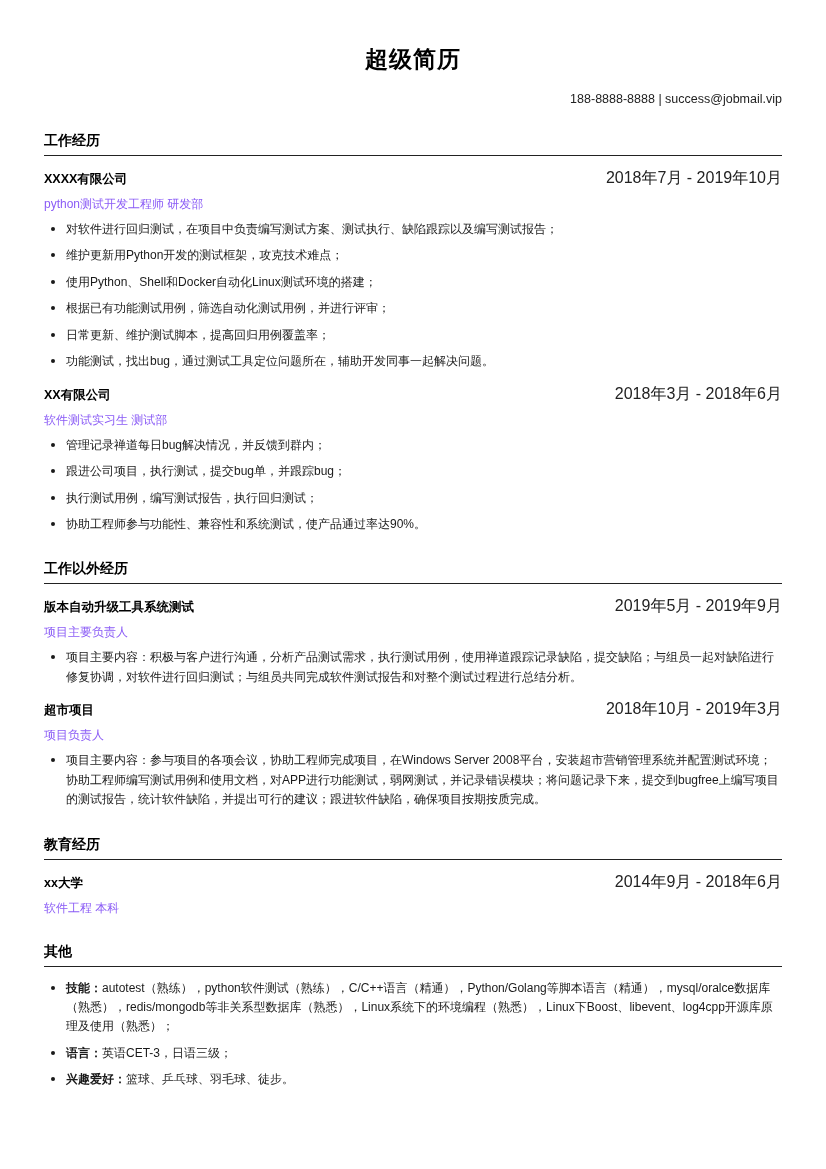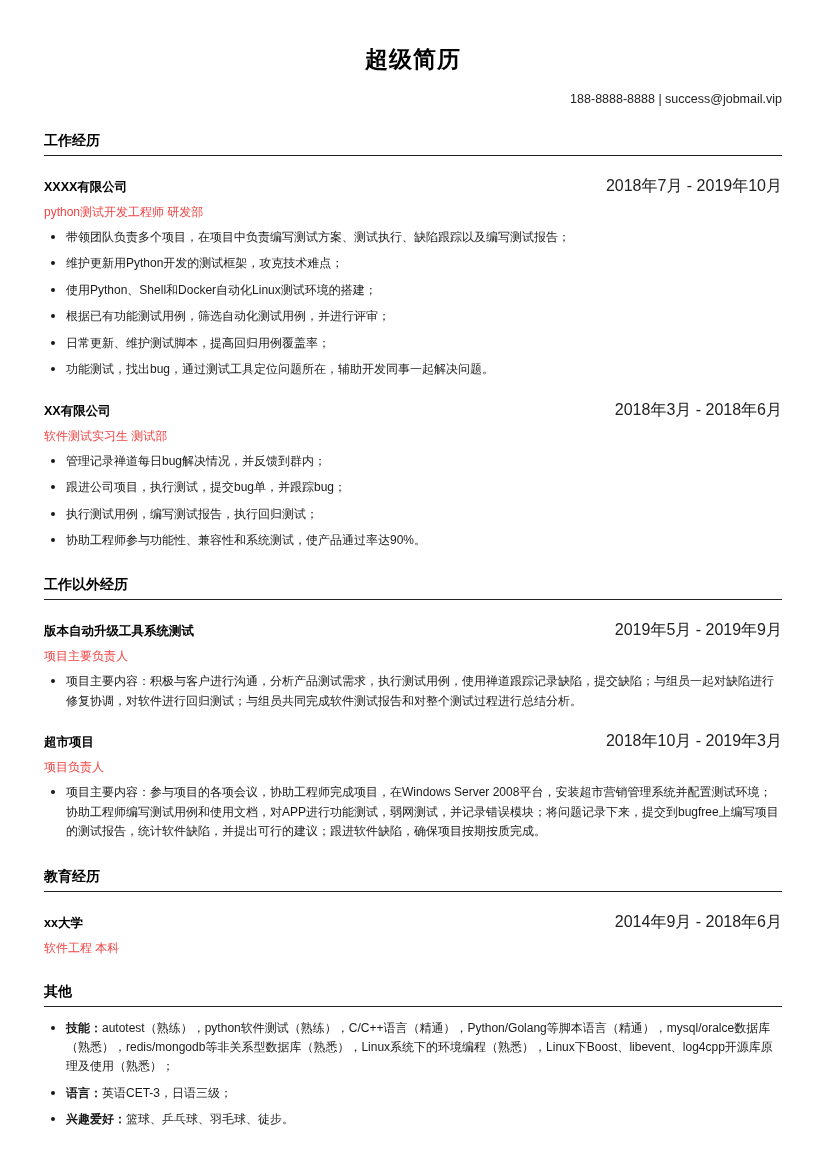--- a/index.html
+++ b/index.html
@@ -39,21 +39,21 @@
   }
   .section-heading {
     font-size: 14px;
     font-weight: bold;
     color: #000;
     padding-bottom: 5px;
     border-bottom: 1.6px solid #222;
     margin-bottom: 9px;
   }
   .entry {
-    margin-top: 20px;
+    margin-top: 12px;
   }
   .entry:first-of-type {
     margin-top: 6px;
   }
   .entry-head {
     display: flex;
     justify-content: space-between;
     align-items: baseline;
   }
   .entry-title {
@@ -62,21 +62,21 @@
     color: #000;
   }
   .entry-date {
     font-size: 16px;
     color: #222;
     white-space: nowrap;
     padding-left: 16px;
   }
   .entry-sub {
     font-size: 12px;
-    color: #ef4444;
+    color: #8b5cf6;
     margin-top: 7px;
   }
   ul.bullets {
     list-style: none;
     margin: 7px 0 0 0;
     padding: 0;
   }
   ul.bullets > li {
     position: relative;
     font-size: 12px;
@@ -115,21 +115,21 @@
   <div class="section">
     <div class="section-heading">工作经历</div>
 
     <div class="entry">
       <div class="entry-head">
         <span class="entry-title">XXXX有限公司</span>
         <span class="entry-date">2018年7月 - 2019年10月</span>
       </div>
       <div class="entry-sub">python测试开发工程师 研发部</div>
       <ul class="bullets">
-        <li>带领团队负责多个项目，在项目中负责编写测试方案、测试执行、缺陷跟踪以及编写测试报告；</li>
+        <li>对软件进行回归测试，在项目中负责编写测试方案、测试执行、缺陷跟踪以及编写测试报告；</li>
         <li>维护更新用Python开发的测试框架，攻克技术难点；</li>
         <li>使用Python、Shell和Docker自动化Linux测试环境的搭建；</li>
         <li>根据已有功能测试用例，筛选自动化测试用例，并进行评审；</li>
         <li>日常更新、维护测试脚本，提高回归用例覆盖率；</li>
         <li>功能测试，找出bug，通过测试工具定位问题所在，辅助开发同事一起解决问题。</li>
       </ul>
     </div>
 
     <div class="entry">
       <div class="entry-head">

